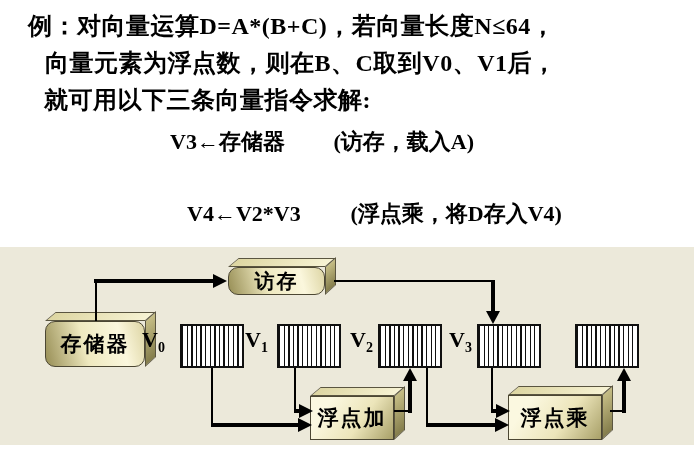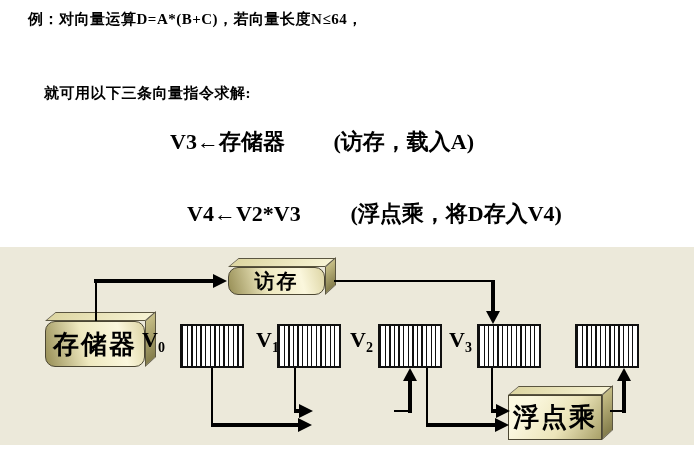--- a/index.html
+++ b/index.html
@@ -1,39 +1,39 @@
 <!DOCTYPE html>
 <html><head>
 <meta charset="utf-8">
 <style>
   html,body{margin:0;padding:0;background:#fff;}
   #page{position:relative;width:694px;height:451px;background:#ffffff;overflow:hidden;
         font-family:"Liberation Serif","DejaVu Serif",serif;color:#000;}
 
   
-  .tline{position:absolute;font-weight:700;font-size:15px;white-space:nowrap;letter-spacing:.5px;}
+  .tline{position:absolute;font-weight:700;font-size:24px;white-space:nowrap;letter-spacing:.5px;}
   .iline{position:absolute;font-weight:700;font-size:22px;white-space:nowrap;}
   .iline .code{display:inline-block;width:158px;}
 
   
   #panel{position:absolute;left:0;top:247px;width:694px;height:198px;background:#ece9da;}
 
   
   .box3d{position:absolute;}
   .b-top{position:absolute;left:0;top:-9px;width:100%;height:9px;
          background:linear-gradient(90deg,#ddd6a2,#f7f3d4);
          border:1px solid #5a5540;box-sizing:border-box;
          transform:skewX(-50deg);transform-origin:0 100%;}
   .b-side{position:absolute;left:100%;top:0;width:11px;height:100%;
           background:linear-gradient(180deg,#c6be86,#837c4b);
           border:1px solid #5a5540;box-sizing:border-box;
           transform:skewY(-42deg);transform-origin:0 0;}
   .b-front{position:absolute;inset:0;border:1px solid #4c4733;box-sizing:border-box;
            display:flex;align-items:center;justify-content:center;
-           font-weight:700;font-size:26px;letter-spacing:2px;
+           font-weight:700;font-size:21px;letter-spacing:2px;
            background:linear-gradient(125deg,#fbf8e0 20%,#ece5ba 60%,#a8a068 100%);}
   .box3d.rev .b-front{background:linear-gradient(75deg,#978e55 0%,#efe9c0 40%,#fbf7dd 75%,#ddd5a4 100%);border-radius:10px;}
 
   
   .reg{position:absolute;top:324px;width:64px;height:44px;box-sizing:border-box;
        border:2px solid #101010;
        background:repeating-linear-gradient(90deg,#101010 0,#101010 1.3px,#ffffff 1.3px,#ffffff 4.6px);}
   .reglabel{position:absolute;top:327px;font-weight:700;font-size:22px;}
   .reglabel sub{font-size:14px;}
 
@@ -43,20 +43,21 @@
   .ah-r{border-top:7px solid transparent;border-bottom:7px solid transparent;border-left:14px solid #000;}
   .ah-d{border-left:7px solid transparent;border-right:7px solid transparent;border-top:13px solid #000;}
   .ah-u{border-left:7px solid transparent;border-right:7px solid transparent;border-bottom:13px solid #000;}
 </style>
 </head>
 <body>
 
 <div id="page">
 
   <div class="tline" style="left:28px;top:10px;">例：对向量运算D=A*(B+C)，若向量长度N≤64，</div>
+  <div class="tline" style="left:45px;top:47px;">向量元素为浮点数，则在B、C取到V0、V1后，</div>
   <div class="tline" style="left:44px;top:84px;">就可用以下三条向量指令求解:</div>
 
   <div class="iline" style="left:170px;top:127px;">
     <span class="code">V3←存储器</span>
     <span class="cmt">(访存，载入A)</span>
   </div>
   <div class="iline" style="left:170px;top:199px;margin-left:17px;">
     <span class="code">V4←V2*V3</span>
     <span class="cmt">(浮点乘，将D存入V4)</span>
   </div>
@@ -68,29 +69,34 @@
     <div class="b-side"></div>
     <div class="b-front">存储器</div>
   </div>
 
   <div class="box3d rev" style="left:228px;top:267px;width:97px;height:28px;">
     <div class="b-top"></div>
     <div class="b-side"></div>
     <div class="b-front" style="font-size:20px;">访存</div>
   </div>
 
+  <div class="box3d" style="left:310px;top:396px;width:84px;height:44px;">
+    <div class="b-top"></div>
+    <div class="b-side"></div>
+    <div class="b-front">浮点加</div>
+  </div>
 
   <div class="box3d" style="left:508px;top:395px;width:94px;height:45px;">
     <div class="b-top"></div>
     <div class="b-side"></div>
     <div class="b-front">浮点乘</div>
   </div>
 
   <div class="reglabel" style="left:142px;"><span>V</span><sub>0</sub></div>
-  <div class="reglabel" style="left:256px;"><span>V</span><sub>1</sub></div>
+  <div class="reglabel" style="left:245px;"><span>V</span><sub>1</sub></div>
   <div class="reglabel" style="left:350px;"><span>V</span><sub>2</sub></div>
   <div class="reglabel" style="left:449px;"><span>V</span><sub>3</sub></div>
   <div class="reglabel" style="left:547px;margin-left:36px;"><span>V</span><sub>4</sub></div>
 
   <div class="reg" style="left:180px;"></div>
   <div class="reg" style="left:277px;"></div>
   <div class="reg" style="left:378px;"></div>
   <div class="reg" style="left:477px;"></div>
   <div class="reg" style="left:575px;"></div>
 

